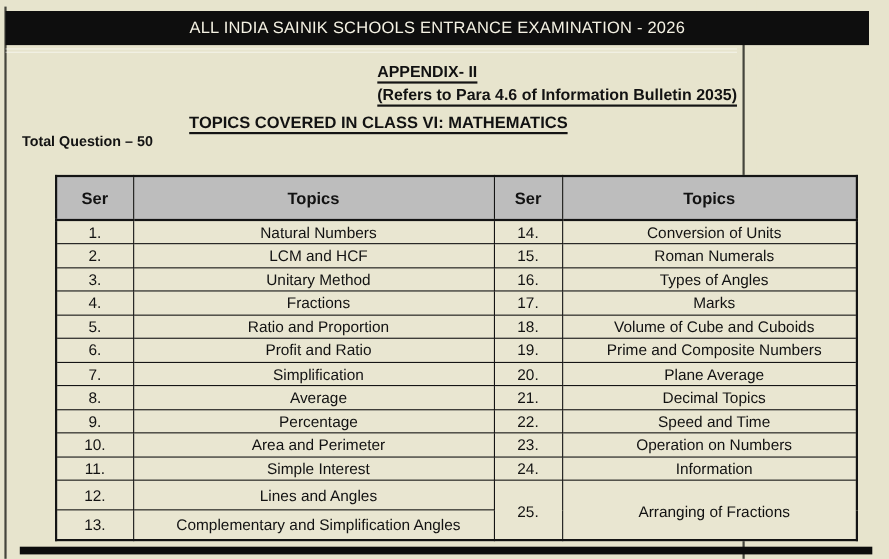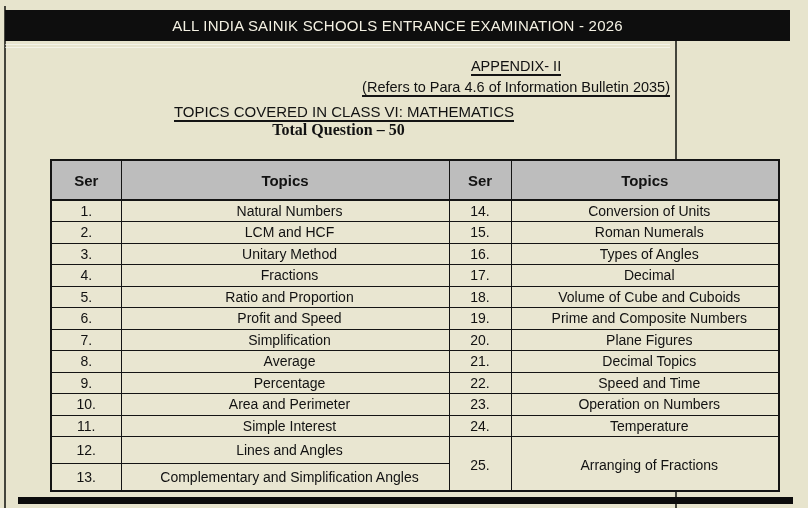--- a/index.html
+++ b/index.html
@@ -31,33 +31,33 @@
     color: var(--title-text);
     text-align: center; line-height: 31px;
     font-size: 15px; letter-spacing: 0.2px;
   }
   .scan-line { position: absolute; left: 5px; right: 18px; height: 1px; background: rgba(255,255,255,0.55); }
   .scan-line-1 { top: 44px; }
   .scan-line-2 { top: 47px; }
 
   .appendix-block {
     position: absolute; top: 56px; right: 18px;
-    text-align: center; font-weight: normal; font-size: 14.5px; line-height: 21px;
+    text-align: left; font-weight: bold; font-size: 14.5px; line-height: 21px;
   }
   .u { border-bottom: 2px solid var(--border); padding-bottom: 0px; }
 
   .topics-heading-wrap {
     position: absolute; top: 103px; left: 0; width: 100%;
-    text-align: center; font-weight: normal; font-size: 15px;
+    text-align: center; font-weight: bold; font-size: 15px;
   }
 
   .meta-row {
     position: absolute; top: 121px; left: 20px; right: 31px;
-    display: flex; justify-content: center;
-    font-weight: bold; font-size: 16px; font-family: Liberation Serif, serif;
+    display: flex; justify-content: space-between;
+    font-weight: bold; font-size: 13px;
   }
 
   table.topics {
     position: absolute; left: 50px; top: 159px; width: 728px;
     border-collapse: collapse; table-layout: fixed;
     background: var(--cell-bg);
     border: 2px solid var(--border);
     font-size: 14px;
   }
   table.topics th, table.topics td {
@@ -140,39 +140,39 @@
       <tr>
         <td class="ser">3.</td>
         <td class="topic">Unitary Method</td>
         <td class="ser">16.</td>
         <td class="topic">Types of Angles</td>
       </tr>
       <tr>
         <td class="ser">4.</td>
         <td class="topic">Fractions</td>
         <td class="ser">17.</td>
-        <td class="topic">Decimal</td>
+        <td class="topic">Marks</td>
       </tr>
       <tr>
         <td class="ser">5.</td>
         <td class="topic">Ratio and Proportion</td>
         <td class="ser">18.</td>
         <td class="topic">Volume of Cube and Cuboids</td>
       </tr>
       <tr>
         <td class="ser">6.</td>
-        <td class="topic">Profit and Speed</td>
+        <td class="topic">Profit and Ratio</td>
         <td class="ser">19.</td>
         <td class="topic">Prime and Composite Numbers</td>
       </tr>
       <tr>
         <td class="ser">7.</td>
         <td class="topic">Simplification</td>
         <td class="ser">20.</td>
-        <td class="topic">Plane Figures</td>
+        <td class="topic">Plane Average</td>
       </tr>
       <tr>
         <td class="ser">8.</td>
         <td class="topic">Average</td>
         <td class="ser">21.</td>
         <td class="topic">Decimal Topics</td>
       </tr>
       <tr>
         <td class="ser">9.</td>
         <td class="topic">Percentage</td>
@@ -182,21 +182,21 @@
       <tr>
         <td class="ser">10.</td>
         <td class="topic">Area and Perimeter</td>
         <td class="ser">23.</td>
         <td class="topic">Operation on Numbers</td>
       </tr>
       <tr>
         <td class="ser">11.</td>
         <td class="topic">Simple Interest</td>
         <td class="ser">24.</td>
-        <td class="topic">Temperature</td>
+        <td class="topic">Information</td>
       </tr>
       <tr class="tall">
         <td class="ser">12.</td>
         <td class="topic">Lines and Angles</td>
         <td class="ser merged" rowspan="2">25.</td>
         <td class="topic merged" rowspan="2">Arranging of Fractions</td>
       </tr>
       <tr class="tall">
         <td class="ser">13.</td>
         <td class="topic">Complementary and Simplification Angles</td>

